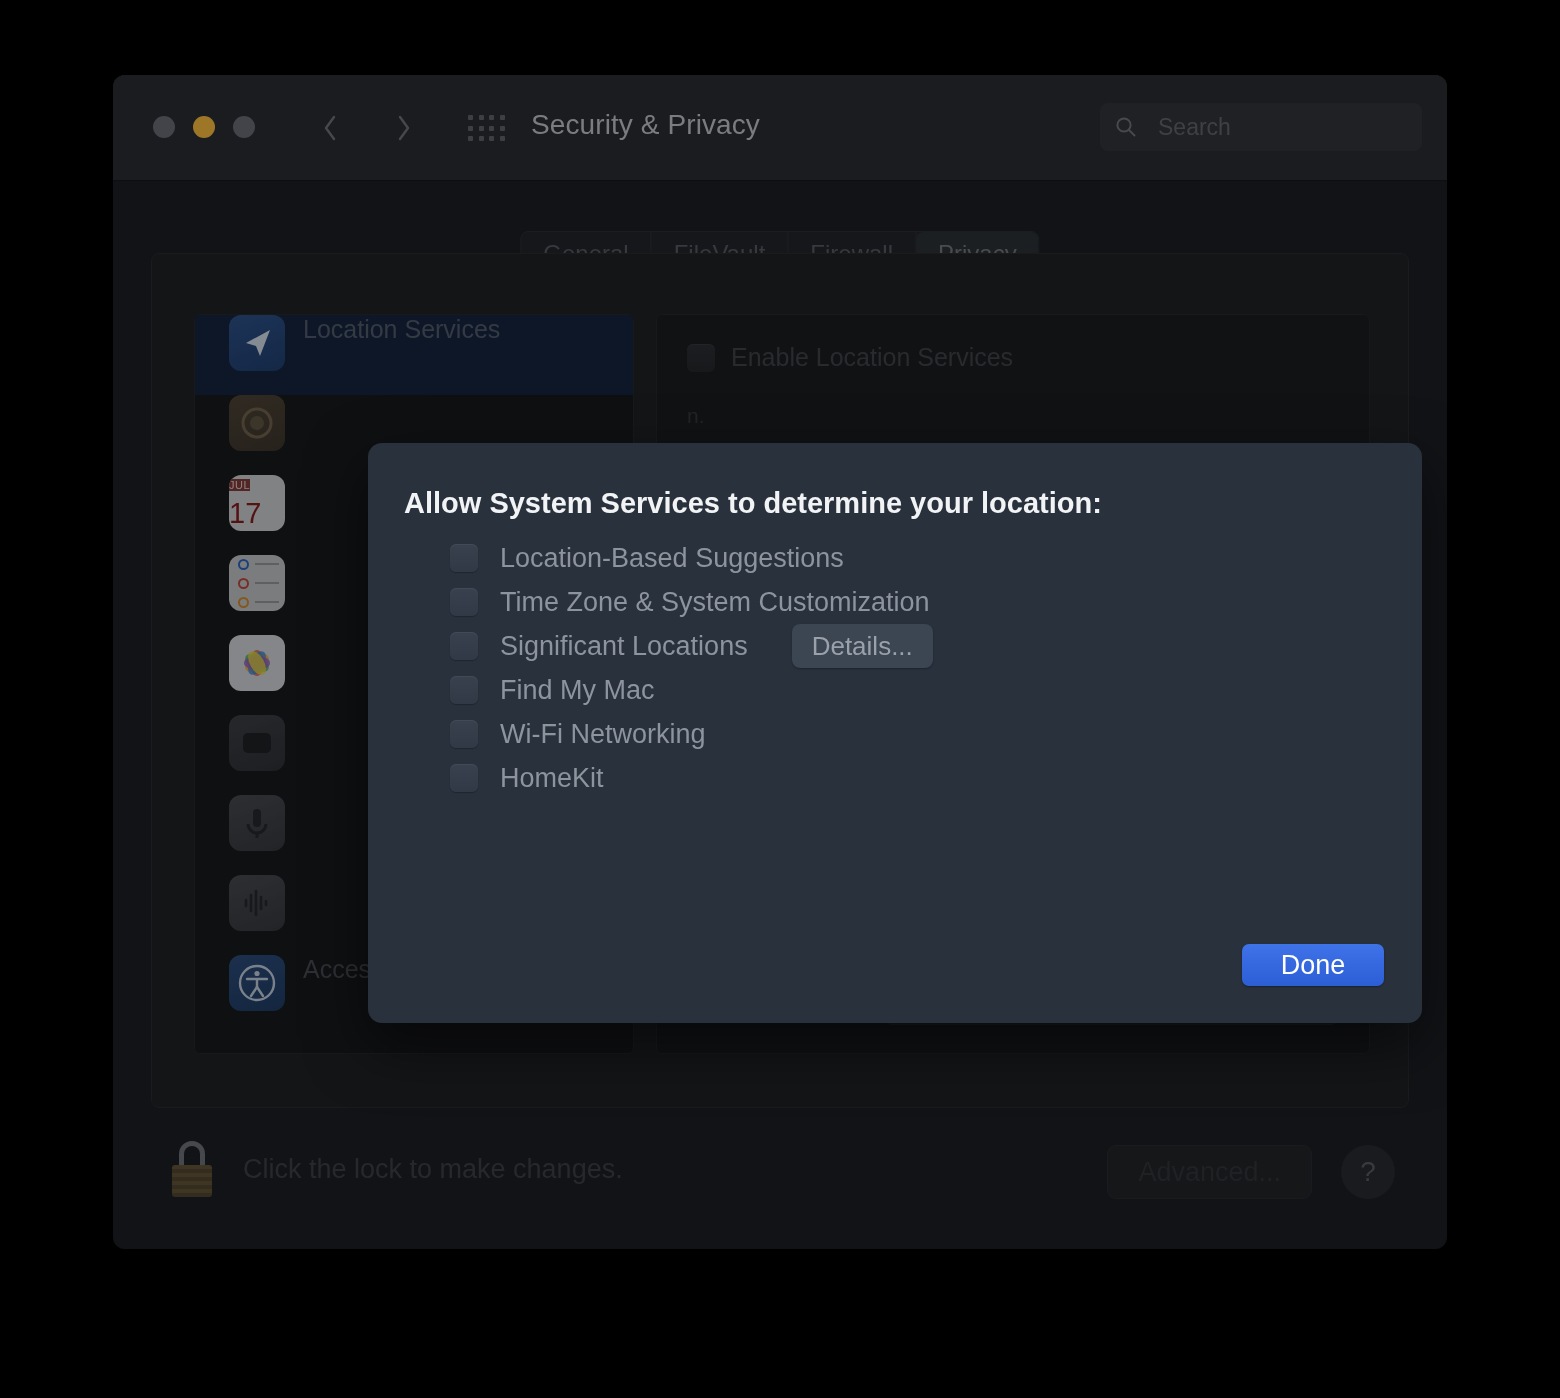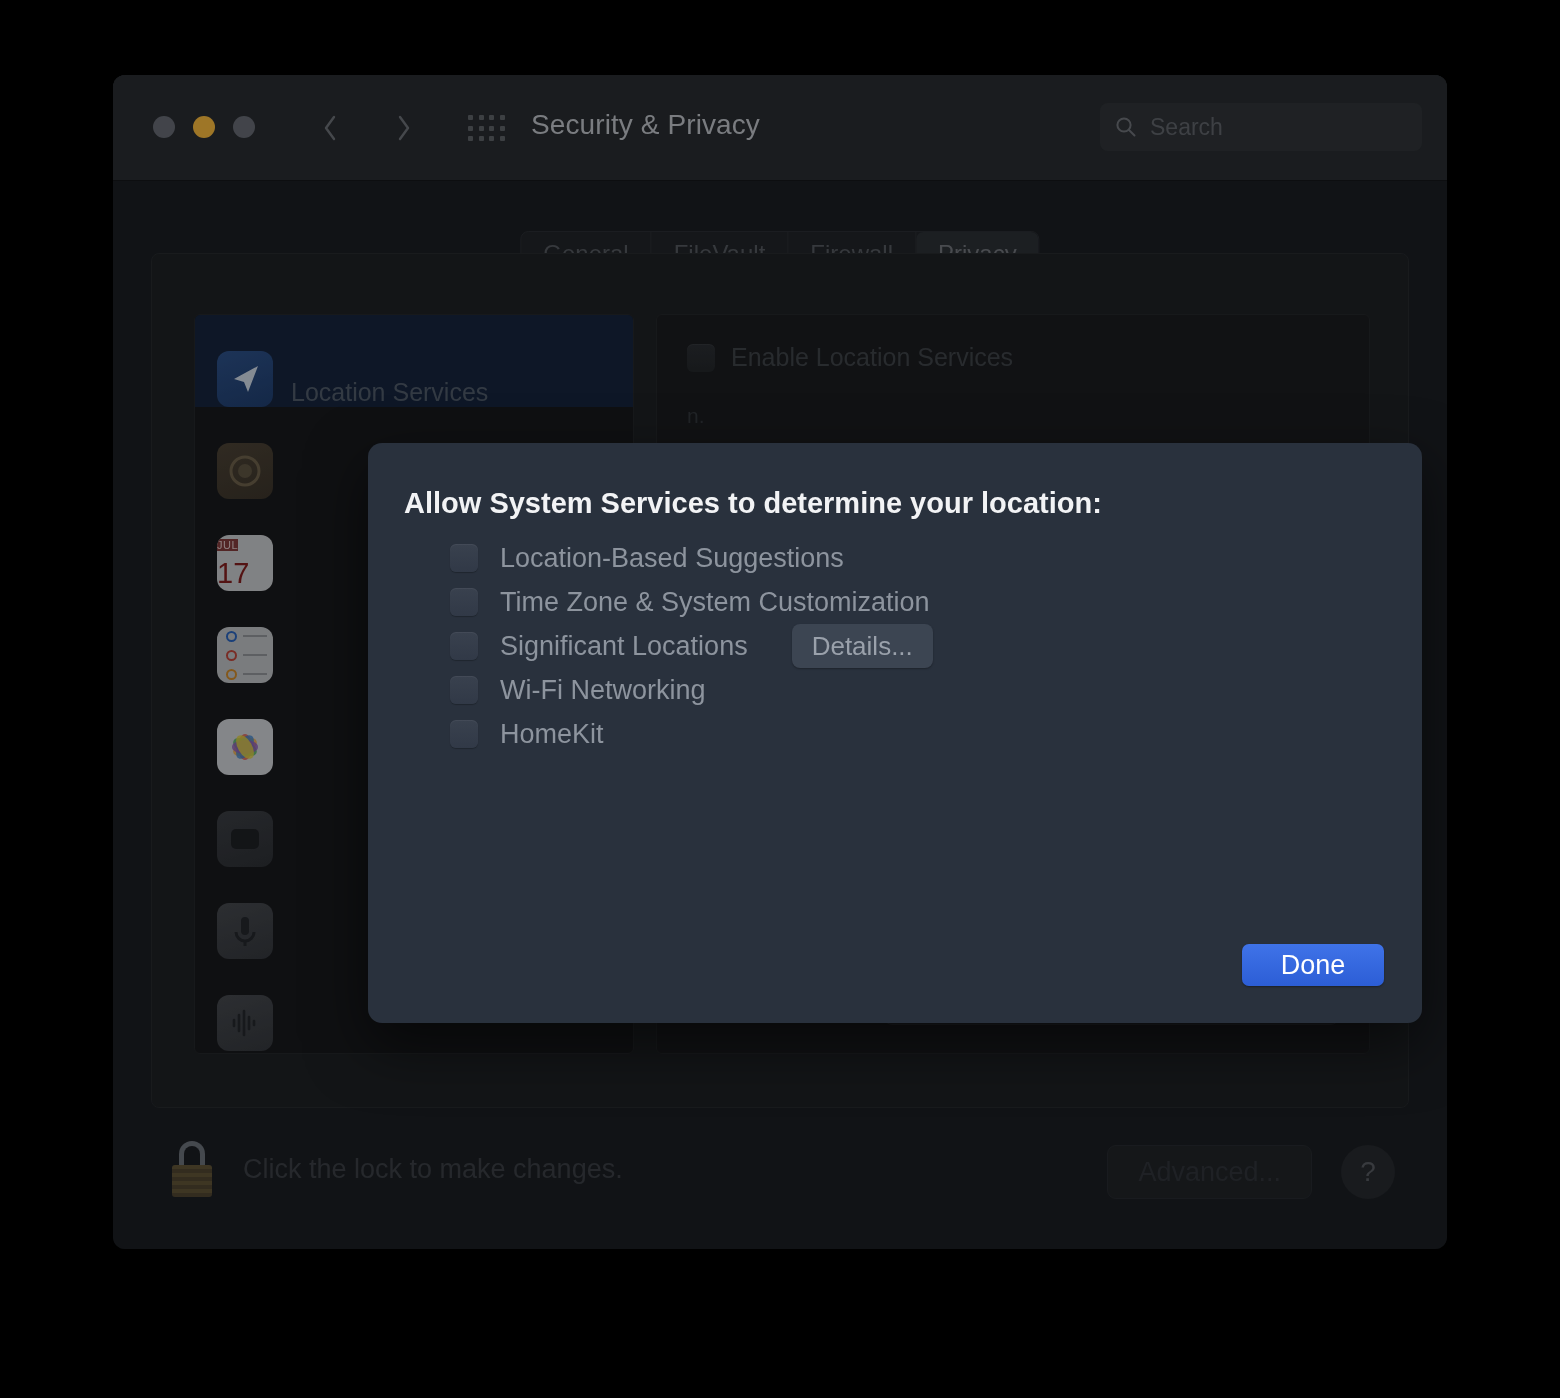--- a/index.html
+++ b/index.html
@@ -58,21 +58,21 @@
 
   .searchfield {
     position: absolute; right: 25px; top: 28px;
     width: 322px; height: 48px;
     background: #2f3338;
     border-radius: 8px;
     display: flex; align-items: center; padding: 0 14px;
   }
   .searchfield svg { width: 24px; height: 24px; flex: none; }
   .searchfield svg circle, .searchfield svg line { stroke: #6c7076; stroke-width: 2; fill: none; stroke-linecap: round; }
-  .searchtext { margin-left: 12px; font-size: 23px; color: #5e6268; }
+  .searchtext { margin-left: 20px; font-size: 23px; color: #5e6268; }
 
   
   .tabbar {
     position: absolute; left: 50%; transform: translateX(-50%);
     top: 156px;
     display: flex;
     background: #212428;
     border: 1px solid #2a2d32;
     border-radius: 8px;
     overflow: hidden;
@@ -99,22 +99,22 @@
   .panes { position: absolute; left: 42px; top: 60px; width: 1176px; height: 740px; display: flex; }
 
   .sidebar {
     width: 440px;
     background: #18191c;
     border: 1px solid #242629;
     border-radius: 6px;
     overflow: hidden;
   }
   .srow {
-    display: flex; align-items: flex-end;
-    height: 92px; padding-left: 22px; gap: 18px;
+    display: flex; align-items: flex-start;
+    height: 80px; padding-left: 34px; gap: 18px;
   }
   .srow.selected { background: #16243c; }
   .srow .slabel { font-size: 25px; color: #44484e; }
   .srow.selected .slabel { color: #4e5967; }
   .appicon { width: 56px; height: 56px; border-radius: 12px; flex: none; position: relative; overflow: hidden; }
 
   .ic-location { background: linear-gradient(160deg,#2c4f85,#1f3d6c); }
   .ic-location svg { position: absolute; inset: 0; }
   .ic-camera   { background: linear-gradient(160deg,#4a4134,#3b342a); }
   .ic-calendar { background: #c3c5c8; }
@@ -443,20 +443,24 @@
         <span class="dcbx"></span>
         <span class="dlabel">Time Zone &amp; System Customization</span>
       </div>
 
       <div class="dlg-item">
         <span class="dcbx"></span>
         <span class="dlabel">Significant Locations</span>
         <span class="detailsbtn">Details...</span>
       </div>
 
+      <div class="dlg-item">
+        <span class="dcbx"></span>
+        <span class="dlabel">Find My Mac</span>
+      </div>
 
       <div class="dlg-item">
         <span class="dcbx"></span>
         <span class="dlabel">Wi-Fi Networking</span>
       </div>
 
       <div class="dlg-item">
         <span class="dcbx"></span>
         <span class="dlabel">HomeKit</span>
       </div>

